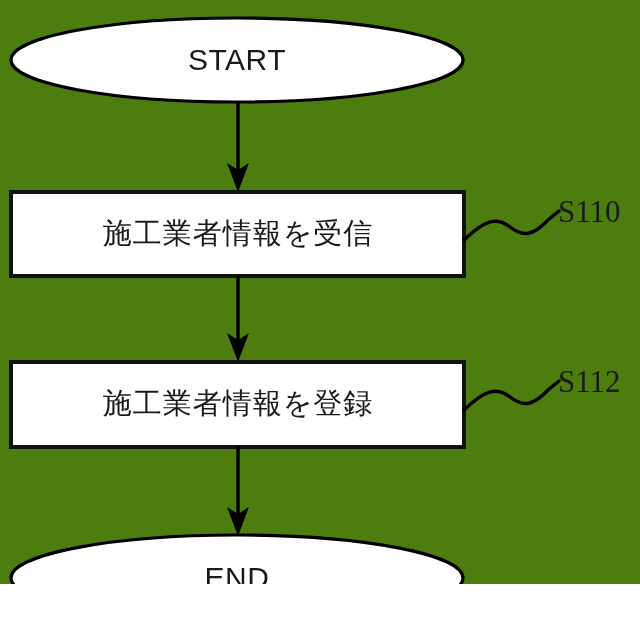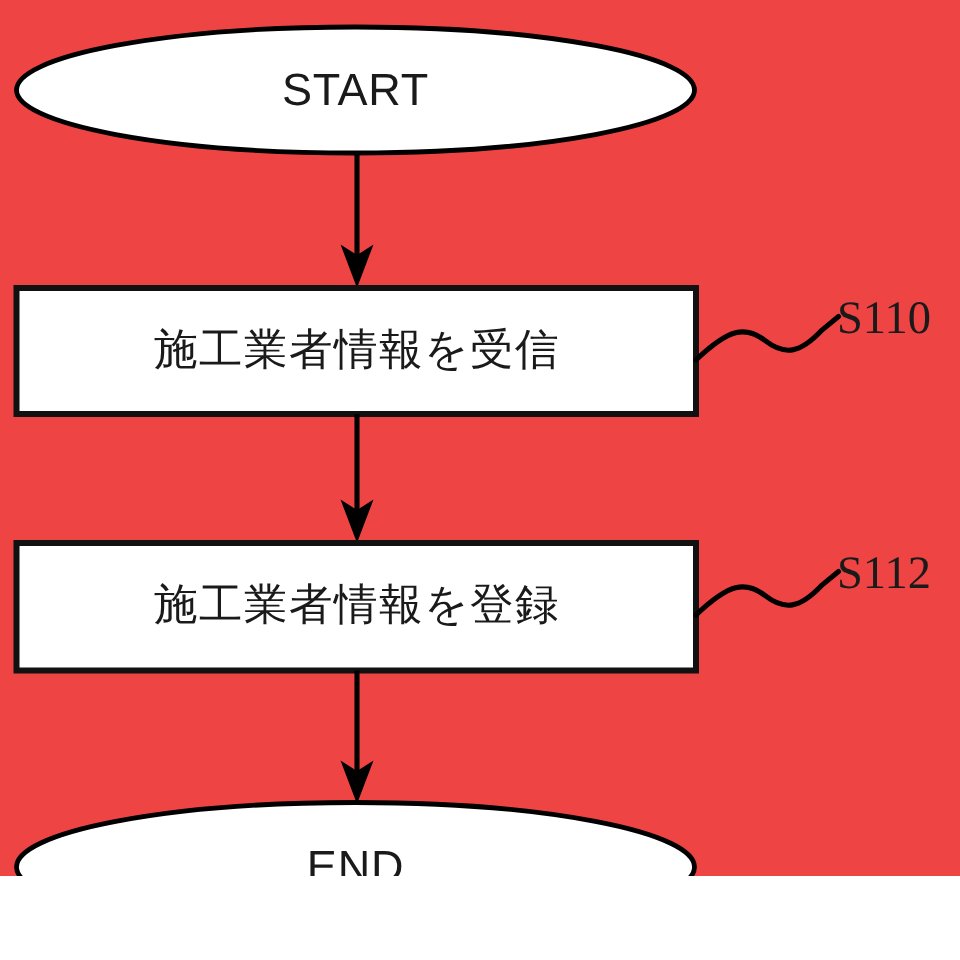--- a/index.html
+++ b/index.html
@@ -8,21 +8,21 @@
     padding: 0;
     background: #ffffff;
   }
   body {
     font-family: "Liberation Sans", sans-serif;
   }
   #flow-root {
     position: relative;
     width: 640px;
     height: 584px;
-    background: #ef4444;
+    background: #4d7c0f;
     overflow: hidden;
   }
   #flow-svg {
     position: absolute;
     left: 0;
     top: 0;
     width: 640px;
     height: 640px;
     display: block;
   }

